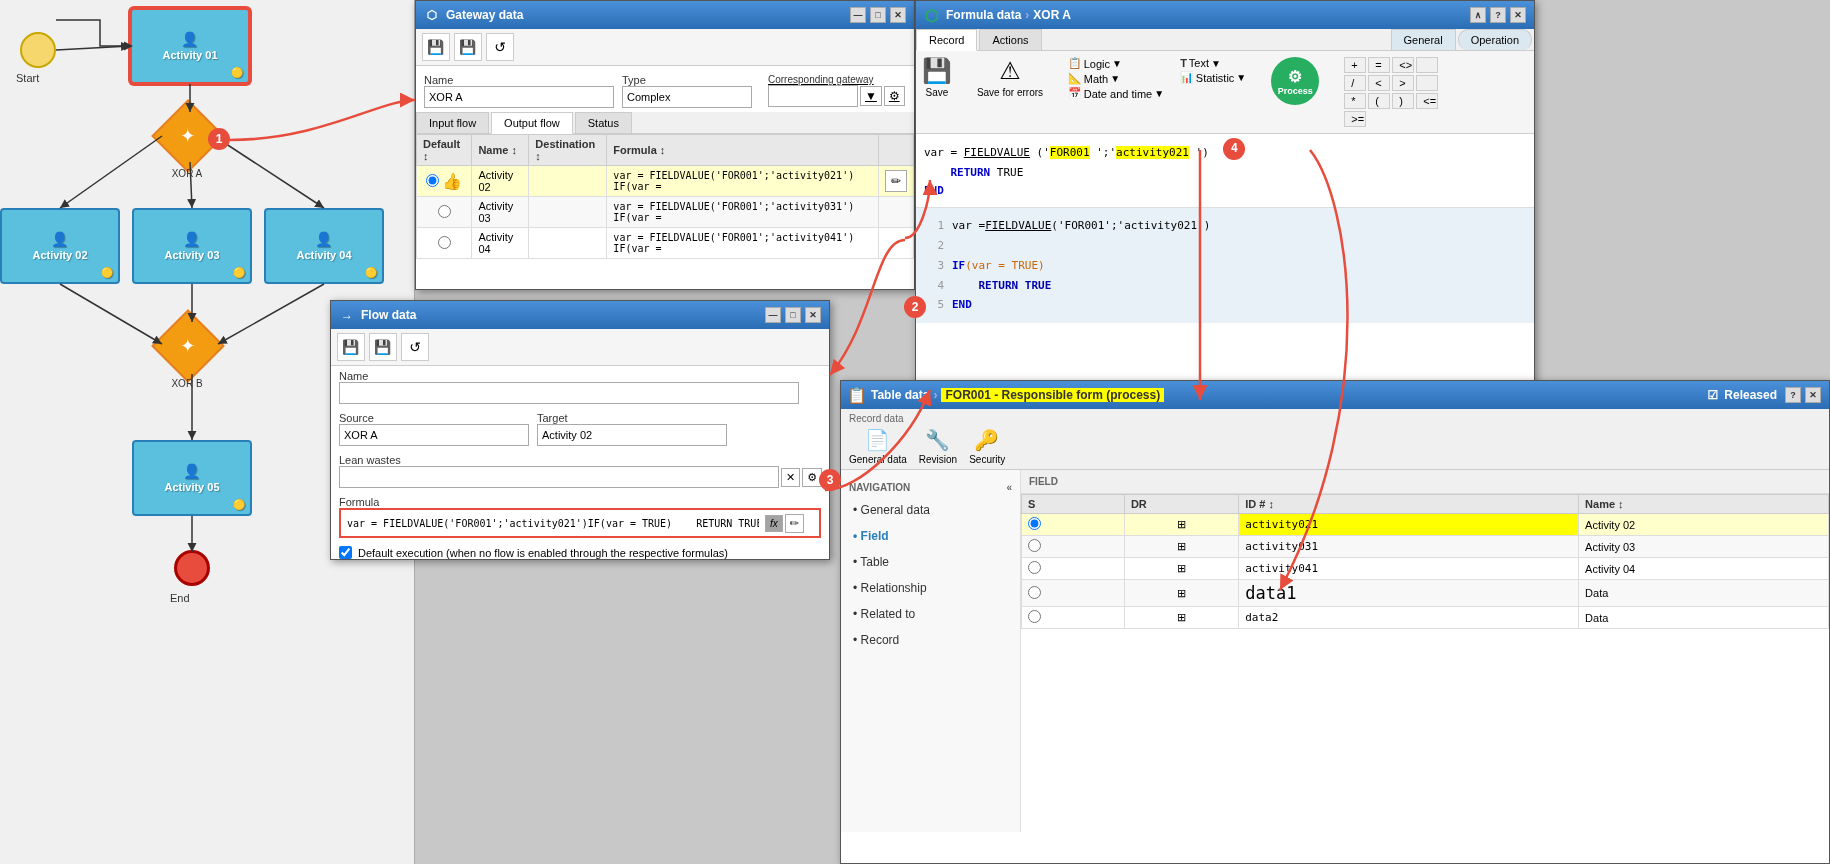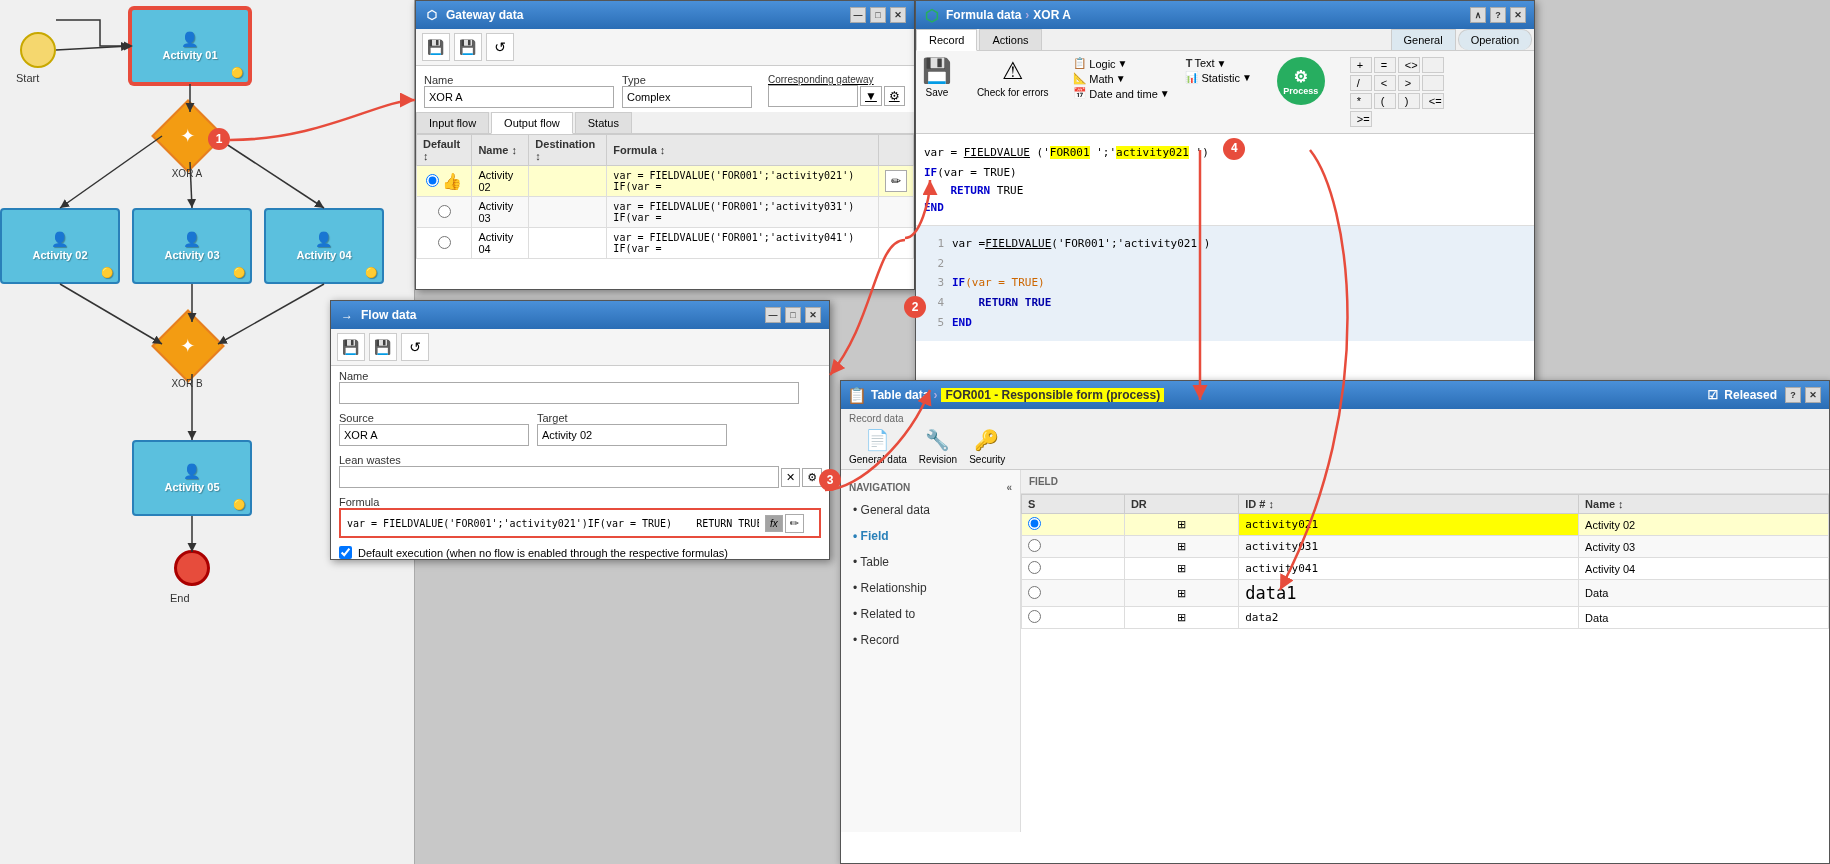--- a/index.html
+++ b/index.html
@@ -557,21 +557,21 @@
   <div style="display:flex;padding:6px;gap:8px;background:#f5f5f5;border-bottom:1px solid #ccc;align-items:flex-start;">
 
     <div style="display:flex;flex-direction:column;align-items:center;gap:2px;">
       <div style="font-size:24px;cursor:pointer;">💾</div>
       <div style="font-size:10px;">Save</div>
     </div>
     <div style="width:1px;background:#ccc;self-align:stretch;margin:0 4px;"></div>
 
     <div style="display:flex;flex-direction:column;align-items:center;gap:2px;">
       <div style="font-size:24px;cursor:pointer;">⚠</div>
-      <div style="font-size:10px;">Check for errors</div>
+      <div style="font-size:10px;">Save for errors</div>
     </div>
     <div style="width:1px;background:#ccc;margin:0 4px;"></div>
 
     <div style="display:flex;flex-direction:column;gap:2px;">
       <div style="display:flex;align-items:center;gap:2px;cursor:pointer;font-size:11px;">
         <span style="color:#333;">📋</span> 
           <span>Logic</span> 
           <span class="select-arrow">▼</span>
       </div>
       <div style="display:flex;align-items:center;gap:2px;cursor:pointer;font-size:11px;">
@@ -627,21 +627,20 @@
   <div style="background:#fff;padding:8px;font-family:monospace;font-size:11px;border-bottom:1px solid #ddd;line-height:1.6;">
     <div>
       <span>var = </span>
       <span style="text-decoration:underline;">FIELDVALUE</span>
       <span>('</span><span style="background:#ffff00;">FOR001</span>
       <span>';'</span><span style="background:#ffff00;">activity021</span>
       <span>')</span>
       
       <span class="annotation-circle" style="position:relative;display:inline-flex;vertical-align:middle;top:-4px;margin-left:8px;">4</span>
     </div>
-    <div><span class="code-keyword">IF</span>(var = TRUE)</div>
     <div>&nbsp;&nbsp;&nbsp;&nbsp;<span class="code-keyword">RETURN</span> TRUE</div>
     <div><span class="code-keyword">END</span></div>
   </div>
 
   <div style="background:#e8f0f8;padding:8px;font-family:monospace;font-size:11px;line-height:1.8;">
     <div class="code-line">
       <span class="code-line-num">1</span>
       <span>var = </span>
         <span style="text-decoration:underline;">FIELDVALUE</span>
         <span>('FOR001';'activity021')</span>

